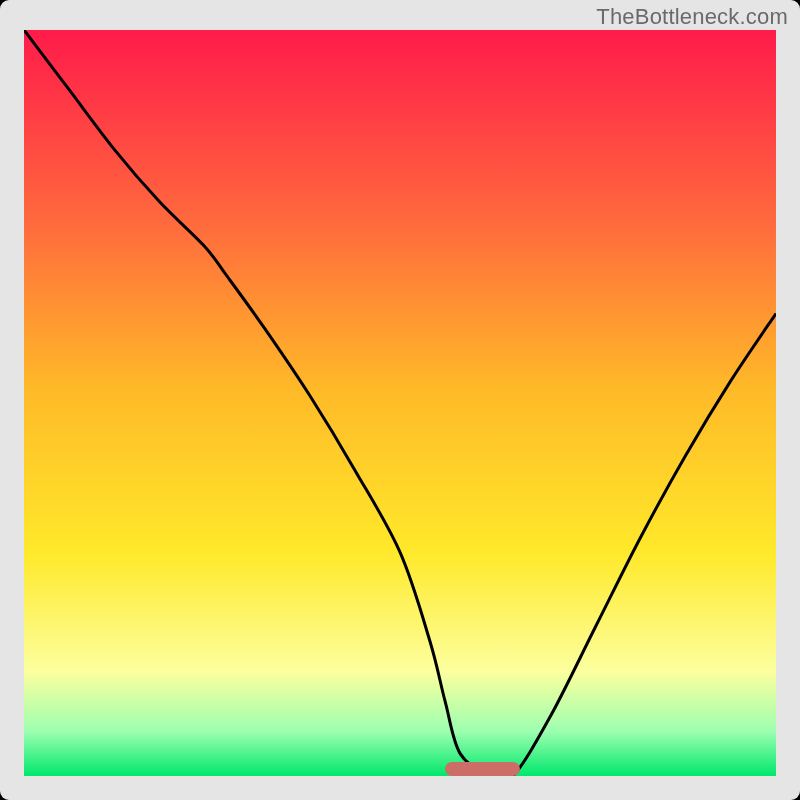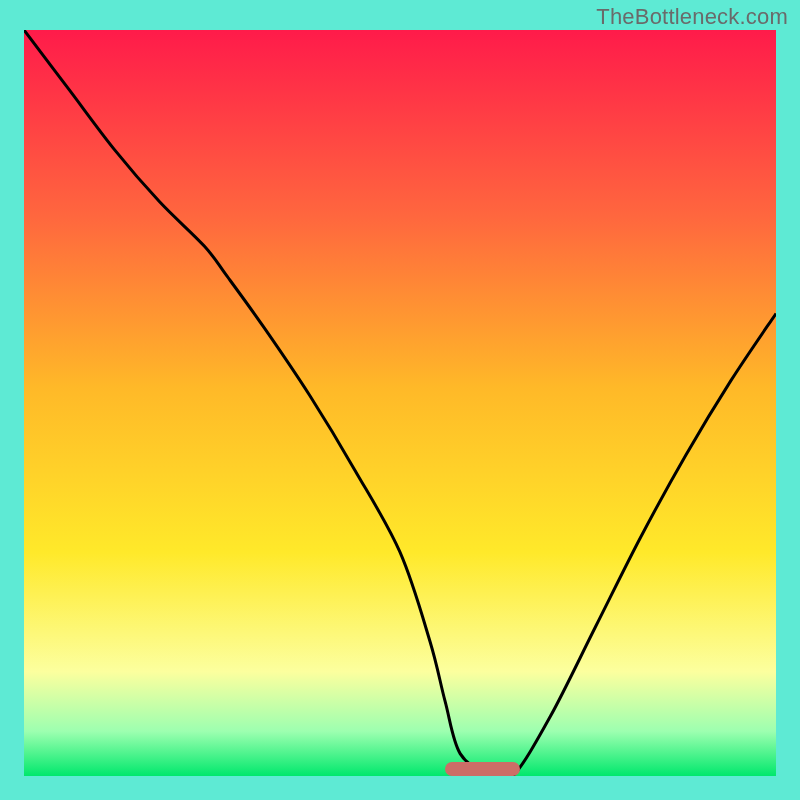--- a/index.html
+++ b/index.html
@@ -8,21 +8,22 @@
     width: 800px;
     height: 800px;
     background: #000;
     overflow: hidden;
     font-family: Arial, Helvetica, sans-serif;
   }
   .frame {
     position: relative;
     width: 800px;
     height: 800px;
-    background: #5eead4;
+    background: #e5e5e5;
+    border-radius: 9px;
   }
   .watermark {
     position: absolute;
     top: 4px;
     right: 12px;
     color: #6a6a6a;
     font-size: 22px;
     font-weight: 400;
     letter-spacing: 0.2px;
     z-index: 5;

